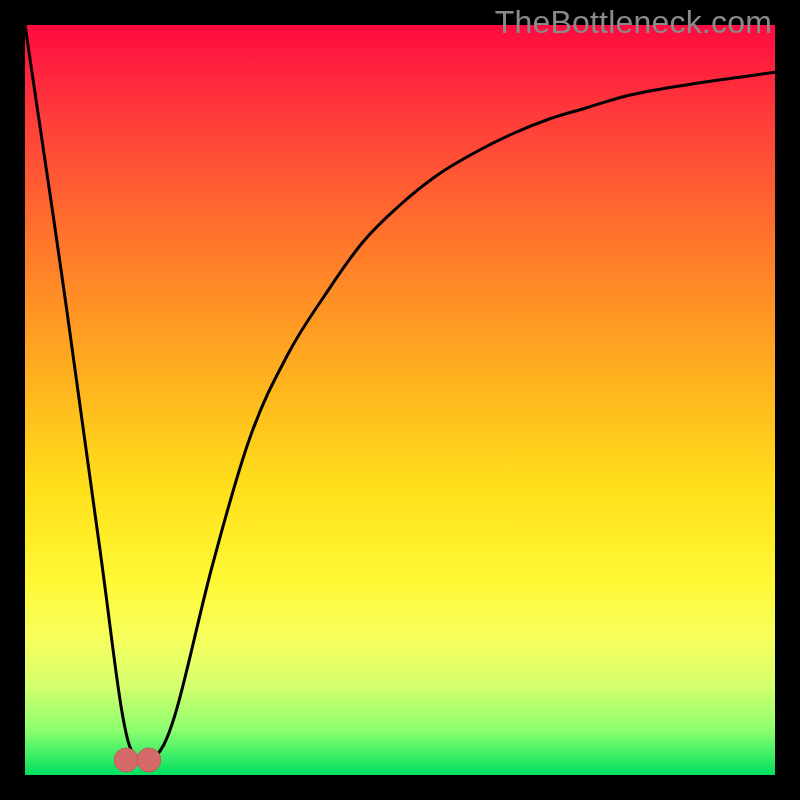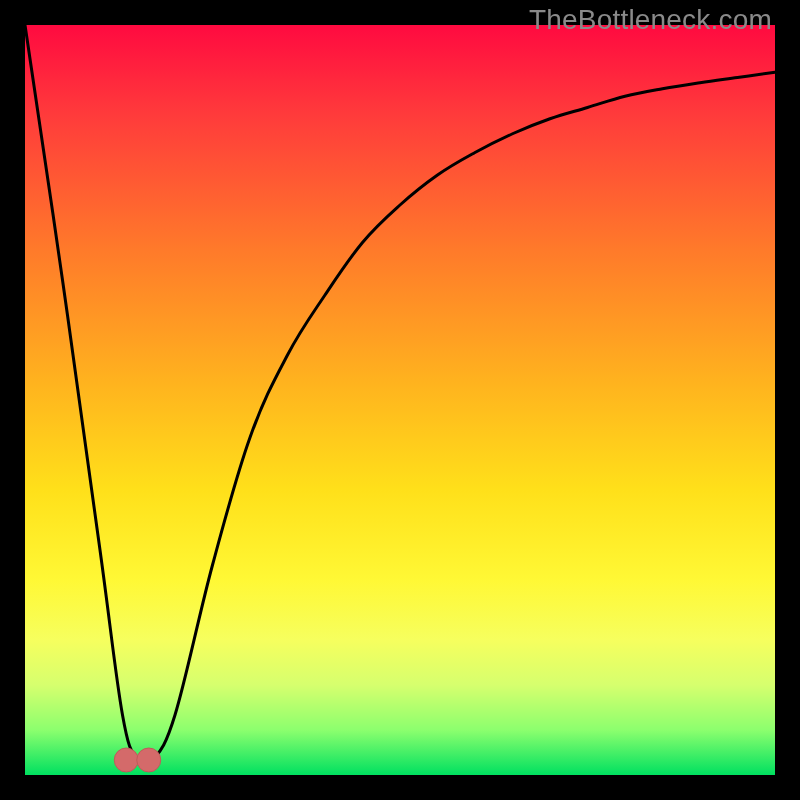--- a/index.html
+++ b/index.html
@@ -38,21 +38,21 @@
       #d6ff6e 88%,
       #8cff6e 94%,
       #00e060 100%
     );
   }
   .watermark {
     position: absolute;
     top: 4px;
     right: 28px;
     color: #8a8a8a;
-    font-size: 28px;
+    font-size: 32px;
     letter-spacing: 0.2px;
     user-select: none;
   }
   svg.curve {
     position: absolute;
     left: 0;
     top: 0;
     width: 750px;
     height: 750px;
     overflow: visible;

